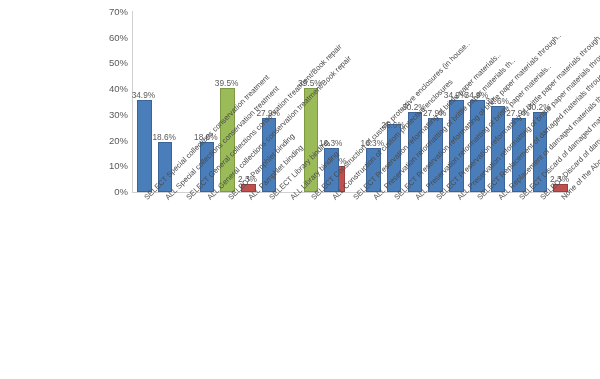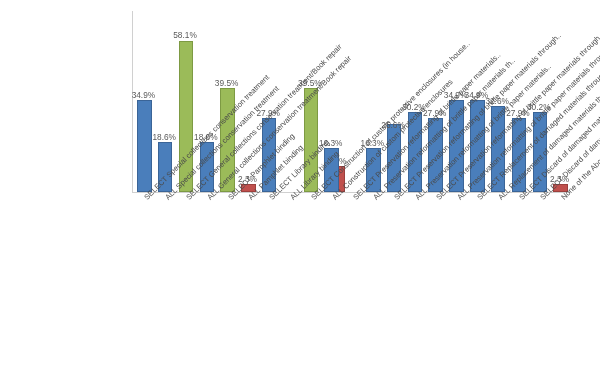--- a/index.html
+++ b/index.html
@@ -122,34 +122,40 @@
   .xlabel span { direction: ltr; unicode-bidi: embed; display: inline-block; }
 </style>
 </head>
 <body>
 
 <div id="chart-root">
 
   <div class="axis-line-y"></div>
   <div class="axis-line-x"></div>
 
+  <div class="ytick-wrap" id="ytick-wrap">
+      <div class="ytick" style="top: 12px;">70%</div>
+      <div class="ytick" style="top: 37.7143px;">60%</div>
+      <div class="ytick" style="top: 63.4286px;">50%</div>
+      <div class="ytick" style="top: 89.1429px;">40%</div>
+      <div class="ytick" style="top: 114.857px;">30%</div>
+      <div class="ytick" style="top: 140.571px;">20%</div>
+      <div class="ytick" style="top: 166.286px;">10%</div>
+      <div class="ytick" style="top: 192px;">0%</div>
+    </div>
 
   <div class="plot-area">
     <div class="bars" id="bars">
         <div class="bar-slot" style="left: 0px; width: 20.8095px; height: 180px;">
           <div class="bar blue" style="height: 89.7429px; left: 4.15476px;"></div>
           <div class="bar-label" style="bottom: 92.7429px;">34.9%</div>
         </div>
         <div class="bar-slot" style="left: 20.8095px; width: 20.8095px; height: 180px;">
           <div class="bar blue" style="height: 47.8286px; left: 4.15476px;"></div>
           <div class="bar-label" style="bottom: 50.8286px;">18.6%</div>
-        </div>
-        <div class="bar-slot" style="left: 41.619px; width: 20.8095px; height: 180px;">
-          <div class="bar green" style="height: 149.4px; left: 4.15476px;"></div>
-          <div class="bar-label" style="bottom: 152.4px;">58.1%</div>
         </div>
         <div class="bar-slot" style="left: 62.4286px; width: 20.8095px; height: 180px;">
           <div class="bar blue" style="height: 47.8286px; left: 4.15476px;"></div>
           <div class="bar-label" style="bottom: 50.8286px;">18.6%</div>
         </div>
         <div class="bar-slot" style="left: 83.2381px; width: 20.8095px; height: 180px;">
           <div class="bar green" style="height: 101.571px; left: 4.15476px;"></div>
           <div class="bar-label" style="bottom: 104.571px;">39.5%</div>
         </div>
         <div class="bar-slot" style="left: 104.048px; width: 20.8095px; height: 180px;">

